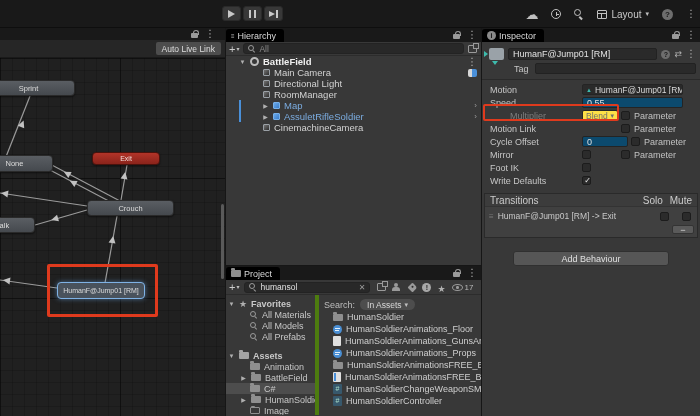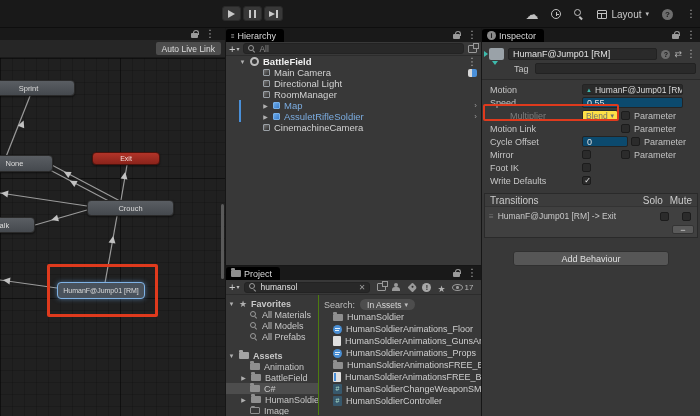--- a/index.html
+++ b/index.html
@@ -114,21 +114,21 @@
   .bluebar { position:absolute; left:13px; top:0; width:2px; height:11px; background:#4a90d9; }
   .hrow .right { margin-left:auto; margin-right:4px; display:flex; align-items:center; }
 
   
   .project { position:absolute; left:225px; top:265px; width:256px; height:151px; background:#383838; border-left:1px solid #161616; border-top:1px solid #161616; }
   .ptoolbar { height:15px; background:#383838; border-bottom:1px solid #2c2c2c; display:flex; align-items:center; gap:5px; padding:0 4px 0 3px; }
   .ptoolbar .searchfield { flex:none; width:126px; }
   .pticons { display:flex; align-items:center; gap:6px; margin-left:2px; }
   .eyegrp { display:flex; align-items:center; gap:2px; font-size:8px; color:#b8b8b8; }
   .pbody { display:flex; height:120px; }
-  .ptree { width:93px; border-right:1px solid #4d7c0f; padding-top:3px; overflow:hidden; }
+  .ptree { width:93px; border-right:4px solid #4d7c0f; padding-top:3px; overflow:hidden; }
   .trow { display:flex; align-items:center; height:11px; font-size:9px; color:#c8c8c8; gap:4px; padding-left:14px; cursor:pointer; white-space:nowrap; }
   .trow.head { padding-left:2px; }
   .trow.head .tw { font-size:6px; color:#b0b0b0; }
   .trow.sub { padding-left:24px; }
   .trow.sel { background:#4d4d4d; }
   .trow .tw { font-size:6px; color:#b0b0b0; width:7px; text-align:center; flex:none; }
   .gap8 { height:8px; }
   .presults { flex:1; padding-top:3px; overflow:hidden; }
   .scopebar { display:flex; align-items:center; gap:5px; font-size:9px; color:#bdbdbd; padding-left:5px; height:13px; }
   .scopepill { background:#4d4d4d; border-radius:6px; padding:0.5px 7px; font-size:8.5px; color:#d8d8d8; display:flex; align-items:center; gap:3px; cursor:pointer; }

